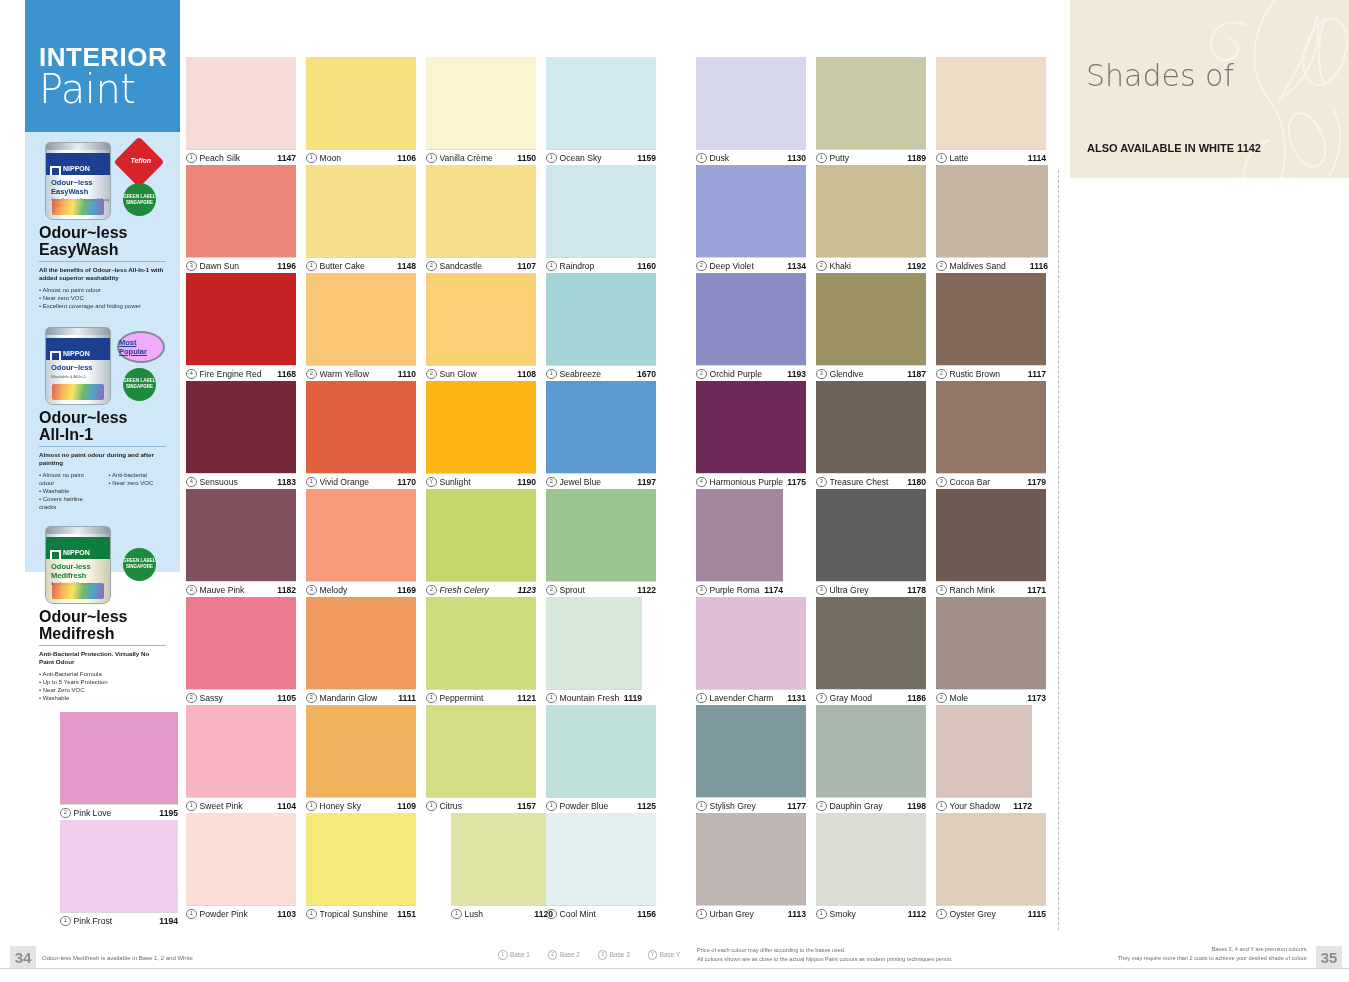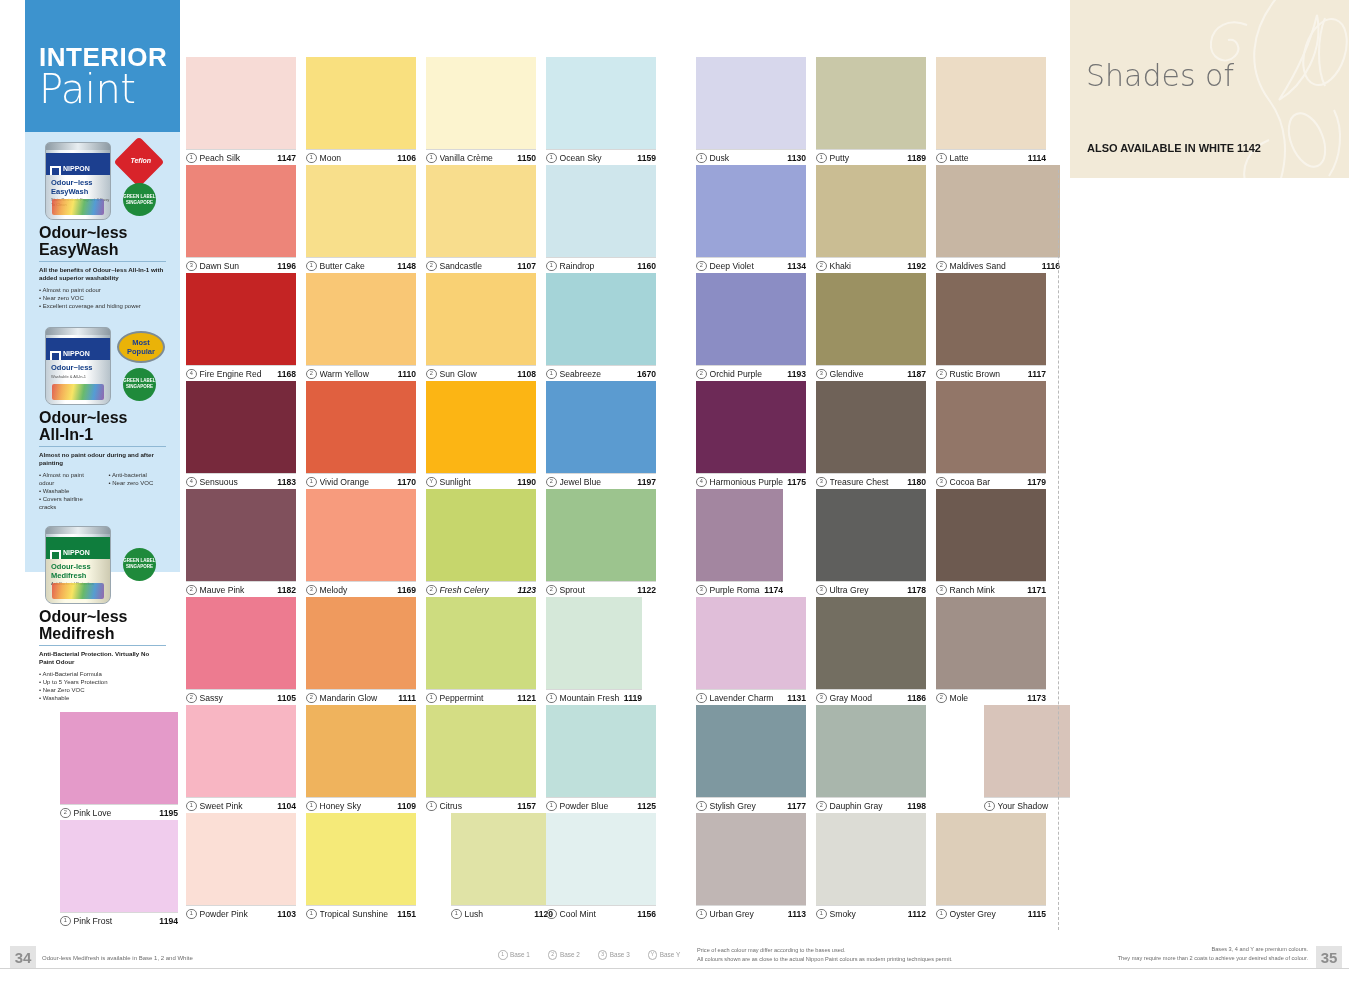--- a/index.html
+++ b/index.html
@@ -72,22 +72,22 @@
     display:block;transform:rotate(-45deg);color:#fff;font-size:7px;font-weight:bold;
     text-align:center;margin-top:12px;font-style:italic;
   }
   .badge-green{
     position:absolute;left:88px;top:43px;width:33px;height:33px;border-radius:50%;
     background:#1f8a3b;color:#fff;font-size:4.5px;text-align:center;
     display:flex;align-items:center;justify-content:center;line-height:6px;font-weight:bold;
   }
   .badge-pop{
     position:absolute;left:82px;top:6px;width:44px;height:28px;border-radius:50%;
-    background:#eab308;border:2px solid #7d8b94;color:#1c3f8f;font-size:7.5px;font-weight:bold;
-    display:flex;align-items:center;justify-content:center;text-align:center;line-height:9px;
+    background:#f0abfc;border:2px solid #7d8b94;color:#1c3f8f;font-size:7.5px;font-weight:bold;
+    display:flex;align-items:center;justify-content:center;line-height:9px;text-decoration:underline;
   }
   .prod-title{
     font-size:16px;font-weight:bold;color:#111;line-height:17px;margin:4px 0 3px 4px;
     font-family:"Liberation Sans",sans-serif;
   }
   .prod-rule{height:1px;background:#8fb8d4;margin:3px 4px 4px 4px;}
   .prod-lead{font-size:6.2px;color:#222;font-weight:bold;line-height:8px;margin:0 4px 4px 4px;}
   .prod-bullets{font-size:6px;color:#333;line-height:8.2px;margin:0 4px;padding:0;list-style:none;}
   .prod-bullets li:before{content:"• ";}
   .bullets-2col{display:flex;gap:4px;}
@@ -676,21 +676,21 @@
         </div>
       </div>
       <div class="swatch" style="left: 936px; top: 57px; width: 110px;">
         <div class="chip" style="height: 92px; background: rgb(236, 220, 197);"></div>
         <div class="lbl">
           <span class="base">1</span>
           <span class="nm">Latte</span>
           <span class="code">1114</span>
         </div>
       </div>
-      <div class="swatch" style="left: 936px; top: 165px; width: 124px;">
+      <div class="swatch" style="left: 936px; top: 165px; width: 112px;">
         <div class="chip" style="height: 92px; background: rgb(199, 182, 163);"></div>
         <div class="lbl">
           <span class="base">2</span>
           <span class="nm">Maldives Sand</span>
           <span class="code">1116</span>
         </div>
       </div>
       <div class="swatch" style="left: 936px; top: 273px; width: 110px;">
         <div class="chip" style="height: 92px; background: rgb(130, 105, 90);"></div>
         <div class="lbl">
@@ -716,21 +716,21 @@
         </div>
       </div>
       <div class="swatch" style="left: 936px; top: 597px; width: 110px;">
         <div class="chip" style="height: 92px; background: rgb(160, 144, 136);"></div>
         <div class="lbl">
           <span class="base">2</span>
           <span class="nm">Mole</span>
           <span class="code">1173</span>
         </div>
       </div>
-      <div class="swatch" style="left: 984px; top: 705px; width: 110px;">
+      <div class="swatch" style="left: 936px; top: 705px; width: 96px;">
         <div class="chip" style="height: 92px; background: rgb(216, 196, 186);"></div>
         <div class="lbl">
           <span class="base">1</span>
           <span class="nm">Your Shadow</span>
           <span class="code">1172</span>
         </div>
       </div>
       <div class="swatch" style="left: 936px; top: 813px; width: 110px;">
         <div class="chip" style="height: 92px; background: rgb(221, 206, 185);"></div>
         <div class="lbl">

